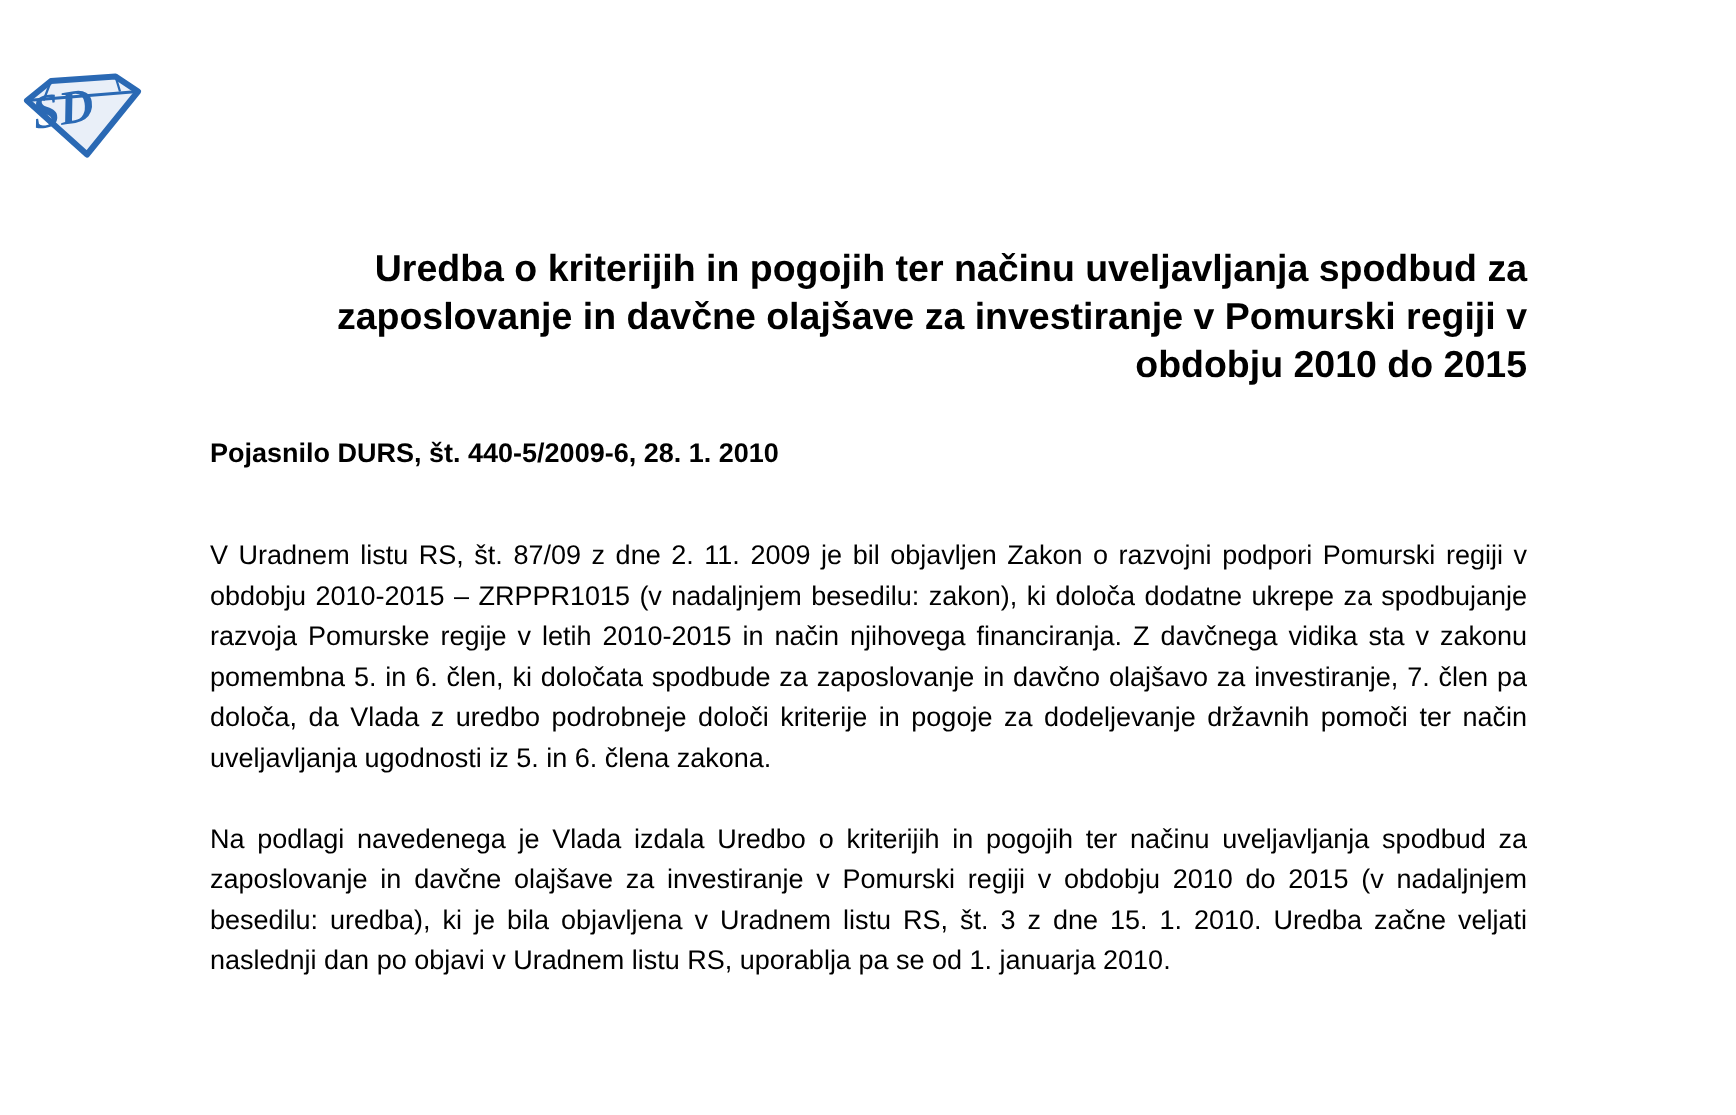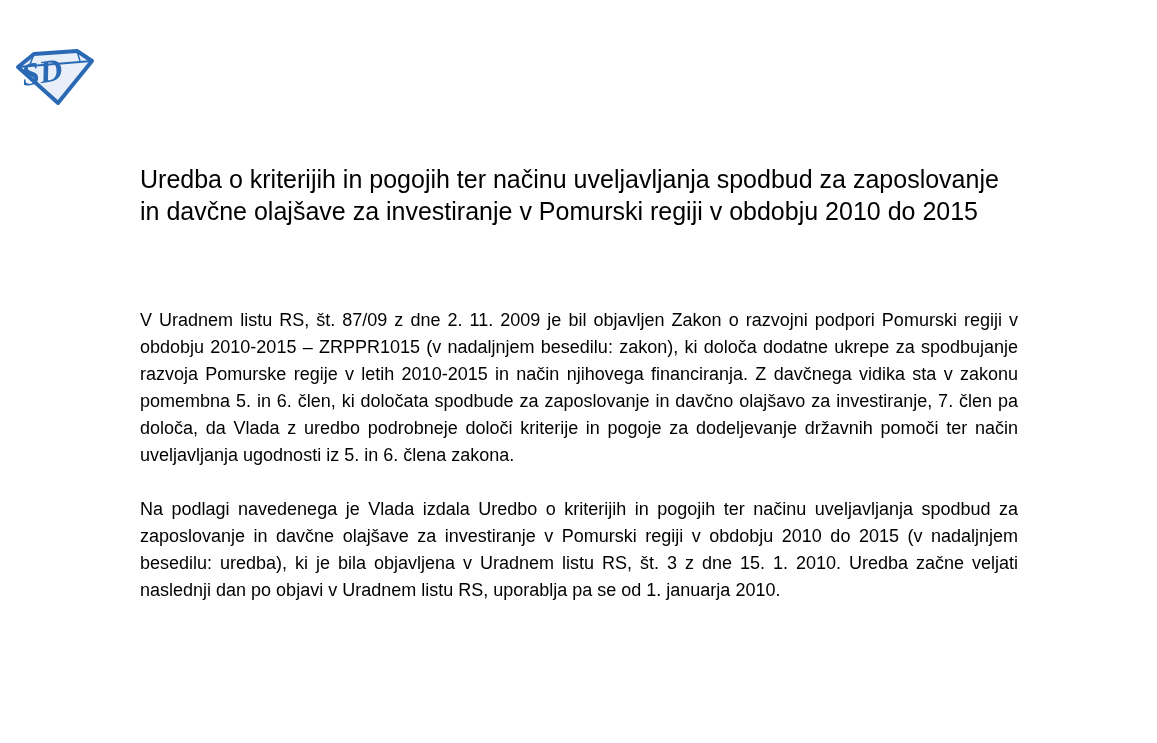--- a/index.html
+++ b/index.html
@@ -23,33 +23,33 @@
   .content {
     position: absolute;
     left: 140px;
     top: 0;
     width: 878px;
   }
   .doc-title {
     margin: 163px 0 0 0;
     font-size: 25px;
     line-height: 32px;
-    font-weight: normal;
-    text-align: left;
+    font-weight: bold;
+    text-align: right;
     letter-spacing: 0;
   }
   .doc-subtitle {
     margin: 32px 0 0 0;
     font-size: 18px;
     line-height: 22px;
     font-weight: bold;
     text-align: left;
   }
   .paragraphs {
-    margin-top: 80px;
+    margin-top: 44px;
   }
   .body-para {
     margin: 0;
     font-size: 18px;
     line-height: 27px;
     text-align: justify;
   }
   .body-para + .body-para {
     margin-top: 27px;
   }
@@ -67,20 +67,21 @@
       <polygon points="4,19 20,6 63,3 78,13 44,55" fill="#e9eff8" stroke="#2a69b4" stroke-width="4" stroke-linejoin="round"></polygon>
       <path d="M4,19 L78,13" fill="none" stroke="#2a69b4" stroke-width="2"></path>
       <path d="M20,6 L15,19 M63,3 L66,13" fill="none" stroke="#2a69b4" stroke-width="1.5"></path>
       <text x="8" y="33" font-family="Liberation Serif, serif" font-style="italic" font-weight="bold" font-size="32" fill="#2a69b4" transform="rotate(-9 41 26)">SD</text>
     </svg>
   </div>
 
   <div class="content">
     <h1 class="doc-title">Uredba o kriterijih in pogojih ter načinu uveljavljanja spodbud za zaposlovanje in davčne olajšave za investiranje v Pomurski regiji v obdobju 2010 do 2015</h1>
 
+    <h2 class="doc-subtitle">Pojasnilo DURS, št. 440-5/2009-6, 28. 1. 2010</h2>
 
     <div class="paragraphs">
         <p class="body-para"><span>V Uradnem listu RS, št. 87/09 z dne 2. 11. 2009 je bil objavljen Zakon o razvojni podpori Pomurski regiji v obdobju 2010-2015 – ZRPPR1015 (v nadaljnjem besedilu: zakon), ki določa dodatne ukrepe za spodbujanje razvoja Pomurske regije v letih 2010-2015 in način njihovega financiranja. Z davčnega vidika sta v zakonu pomembna 5. in 6. člen, ki določata spodbude za zaposlovanje in davčno olajšavo za investiranje, 7. člen pa določa, da Vlada z uredbo podrobneje določi kriterije in pogoje za dodeljevanje državnih pomoči ter način uveljavljanja ugodnosti iz 5. in 6. člena zakona.</span></p>
         <p class="body-para"><span>Na podlagi navedenega je Vlada izdala </span><span class="bold">Uredbo o kriterijih in pogojih ter načinu uveljavljanja spodbud za zaposlovanje in davčne olajšave za investiranje v Pomurski regiji v obdobju 2010 do 2015</span><span> (v nadaljnjem besedilu: uredba), ki je bila objavljena v Uradnem listu RS, št. 3 z dne 15. 1. 2010. Uredba začne veljati naslednji dan po objavi v Uradnem listu RS, </span><span class="bold">uporablja pa se od 1. januarja 2010</span><span>.</span></p>
       </div>
   </div>
 
 </div>
 
 </body></html>

